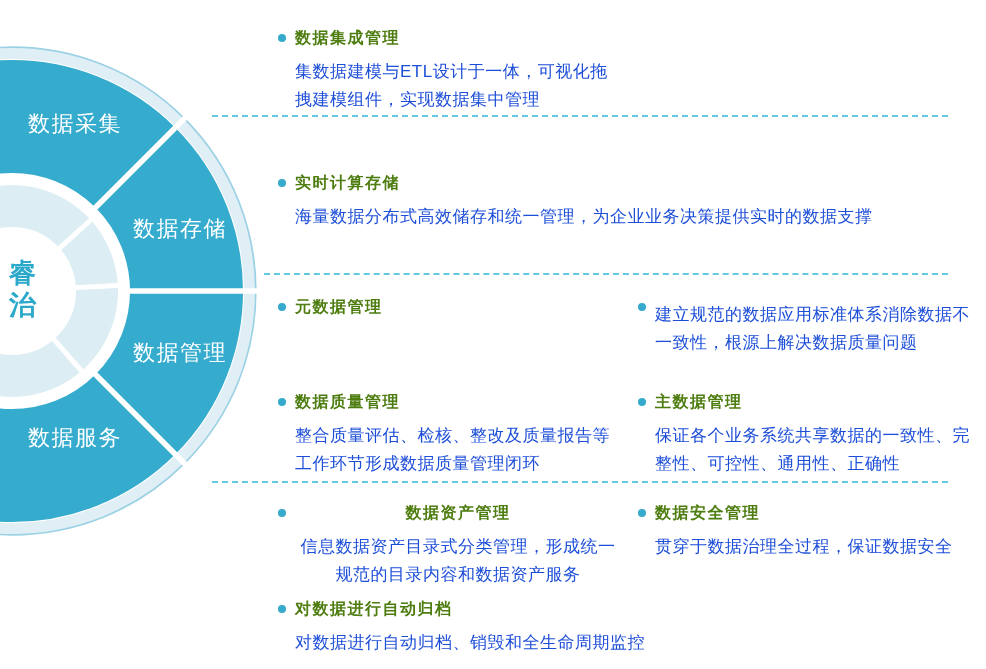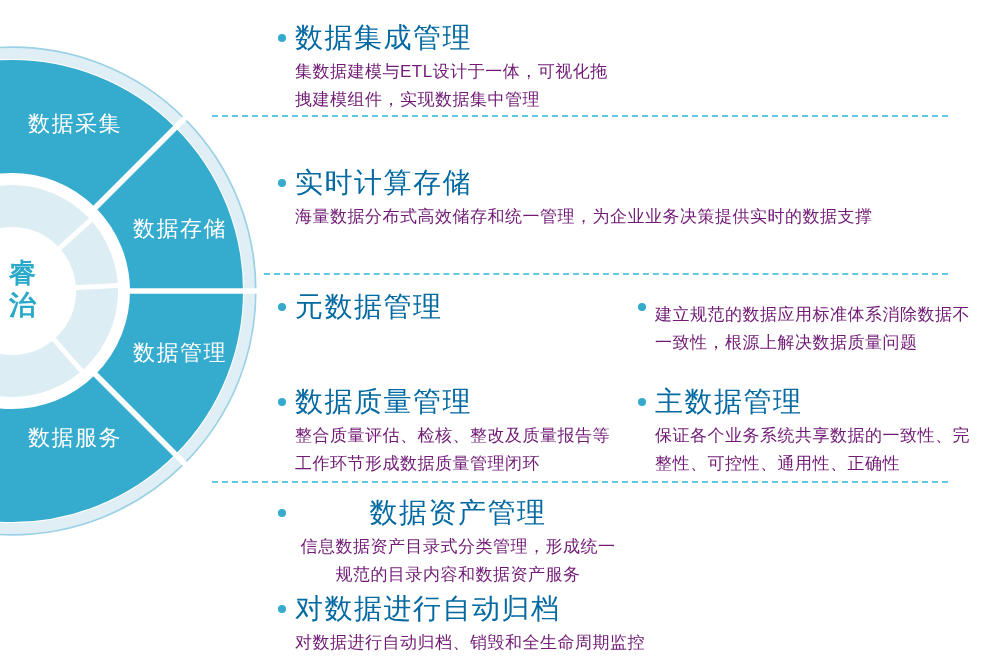--- a/index.html
+++ b/index.html
@@ -15,26 +15,26 @@
   .seg-label{font-size:22px;fill:#ffffff;letter-spacing:1.5px;font-weight:500;}
   .center-label{font-size:27px;font-weight:700;fill:#2ba9ca;letter-spacing:1px;}
 
   .feature{position:absolute;padding-left:17px;}
   .feature .dot{
     position:absolute;left:0;top:9px;
     width:8px;height:8px;border-radius:50%;
     background:#35aacd;
   }
   .feature .ft{
-    margin:0;font-size:28px;line-height:26px;
-    font-weight:400;color:#0369a1;letter-spacing:1.5px;
+    margin:0;font-size:16px;line-height:26px;
+    font-weight:700;color:#4d7c0f;letter-spacing:1.5px;
   }
   .feature .fb{
     margin:7px 0 0;font-size:17px;line-height:28px;
-    color:#701a75;letter-spacing:0.5px;
+    color:#1d4ed8;letter-spacing:0.5px;
   }
   .f-s1l{left:278px;top:25px;width:326px;}
   .f-s1r{left:638px;top:25px;width:316px;}
   .f-s2 {left:278px;top:170px;width:712px;}
   .f-s3a{left:278px;top:294px;width:326px;}
   .f-s3b{left:638px;top:294px;width:316px;}
   .f-s3c{left:278px;top:389px;width:326px;}
   .f-s3d{left:638px;top:389px;width:316px;}
   .f-s4l{left:278px;top:500px;width:326px;text-align:center;}
   .f-s4r{left:638px;top:500px;width:320px;}
@@ -109,20 +109,25 @@
     <span class="dot"></span>
     <h3 class="ft">数据质量管理</h3>
     <p class="fb">整合质量评估、检核、整改及质量报告等工作环节形成数据质量管理闭环</p>
   </div>
 
   <div class="feature f-s4l">
     <span class="dot"></span>
     <h3 class="ft">数据资产管理</h3>
     <p class="fb">信息数据资产目录式分类管理，形成统一规范的目录内容和数据资产服务</p>
   </div>
+  <div class="feature f-s4r">
+    <span class="dot"></span>
+    <h3 class="ft">数据安全管理</h3>
+    <p class="fb">贯穿于数据治理全过程，保证数据安全</p>
+  </div>
 
   <div class="feature f-s5">
     <span class="dot"></span>
     <h3 class="ft">对数据进行自动归档</h3>
     <p class="fb">对数据进行自动归档、销毁和全生命周期监控</p>
   </div>
 
 </div>
 
 </body></html>

